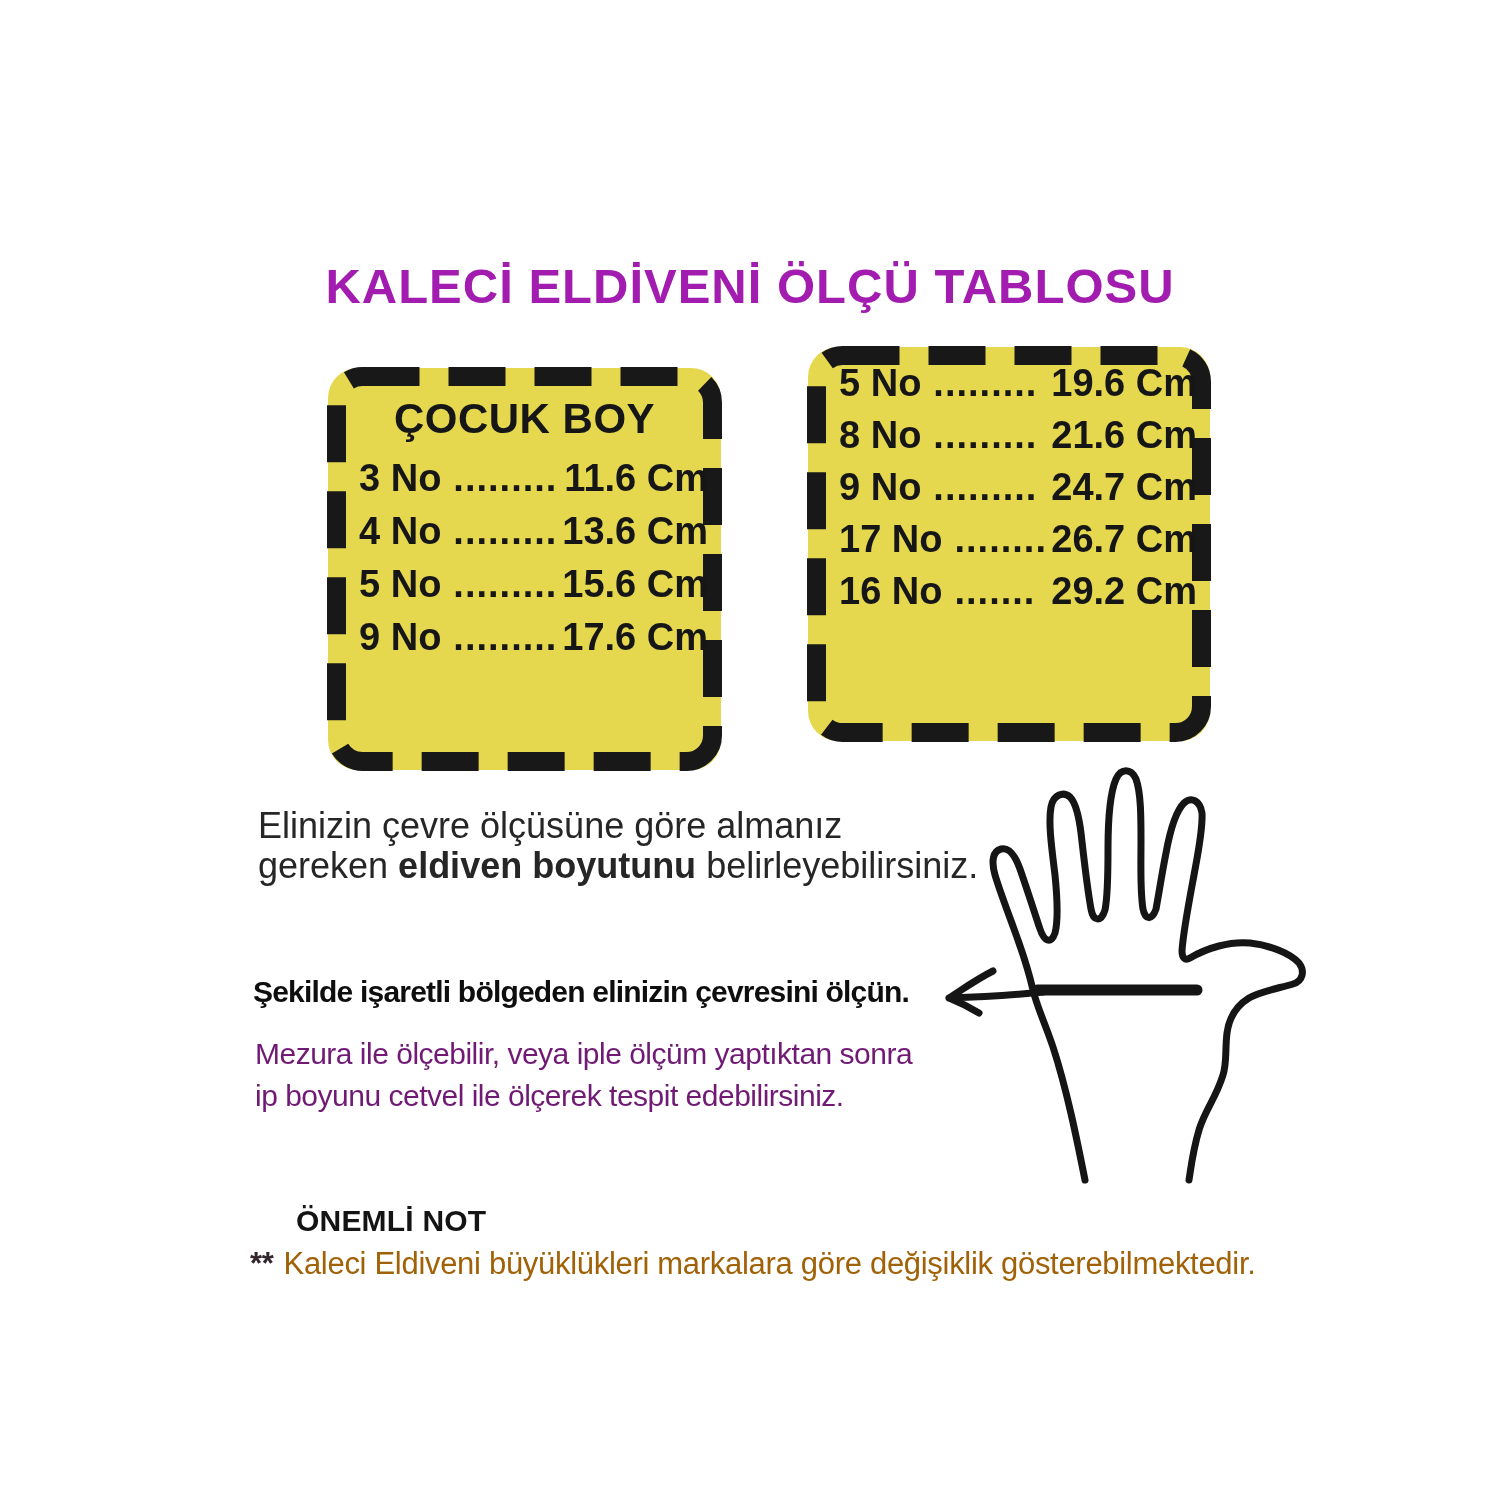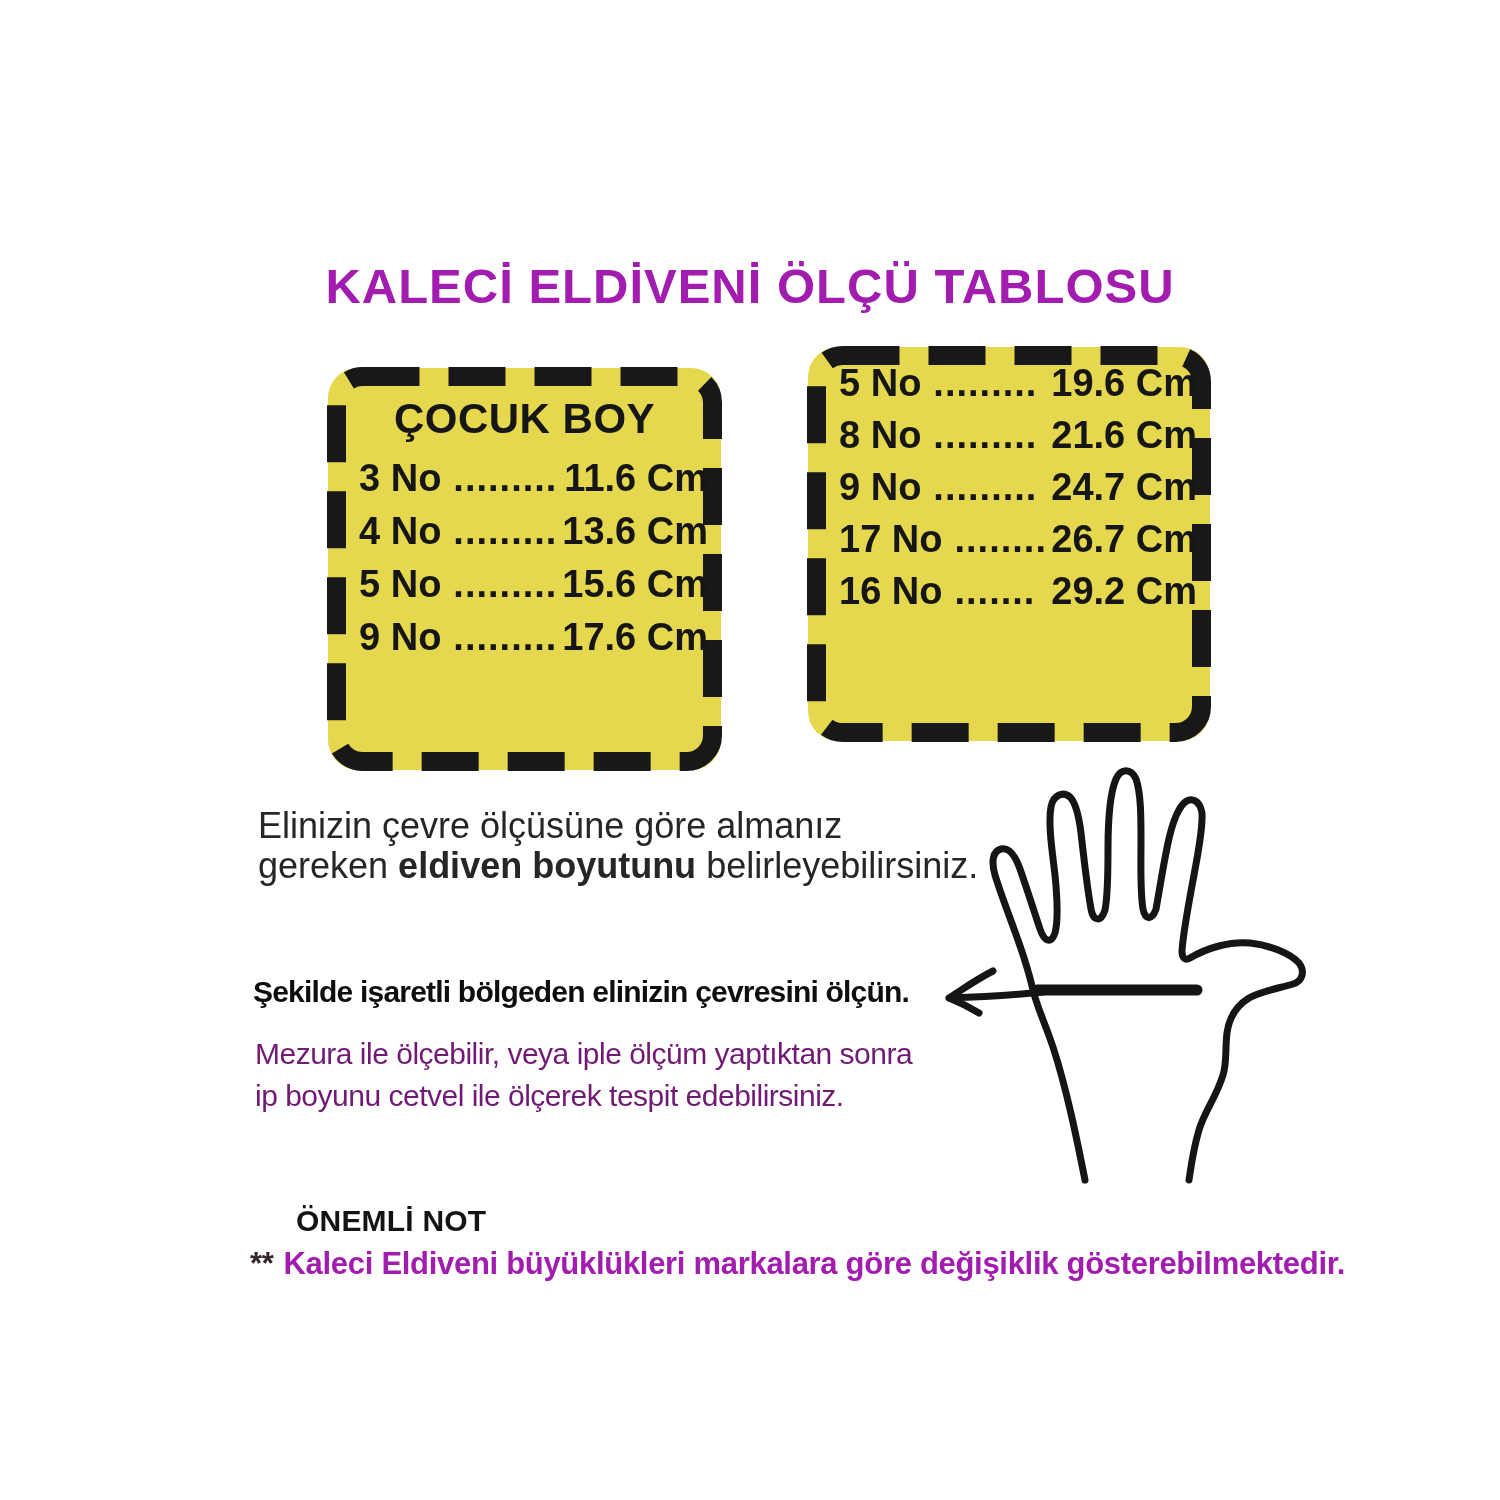--- a/index.html
+++ b/index.html
@@ -57,21 +57,21 @@
   
   .note-heading{
     position:absolute;left:296px;top:1204px;margin:0;
     font-size:30px;font-weight:bold;color:#141414;letter-spacing:0.2px;
   }
   .note-text{
     position:absolute;left:250px;top:1246px;margin:0;
     font-size:31px;letter-spacing:-0.3px;white-space:nowrap;
   }
   .note-text .stars{color:#33262c;font-weight:bold;}
-  .note-text .maroon{color:#a21caf;margin-left:10px;font-weight:bold;}
+  .note-text .maroon{color:#a16207;margin-left:10px;}
 
   
   .hand{position:absolute;left:935px;top:755px;width:410px;height:440px;}
   .hand .stroke{fill:none;stroke:#151515;stroke-linecap:round;stroke-linejoin:round;}
 </style>
 </head>
 <body>
 
 <div class="page">
 

